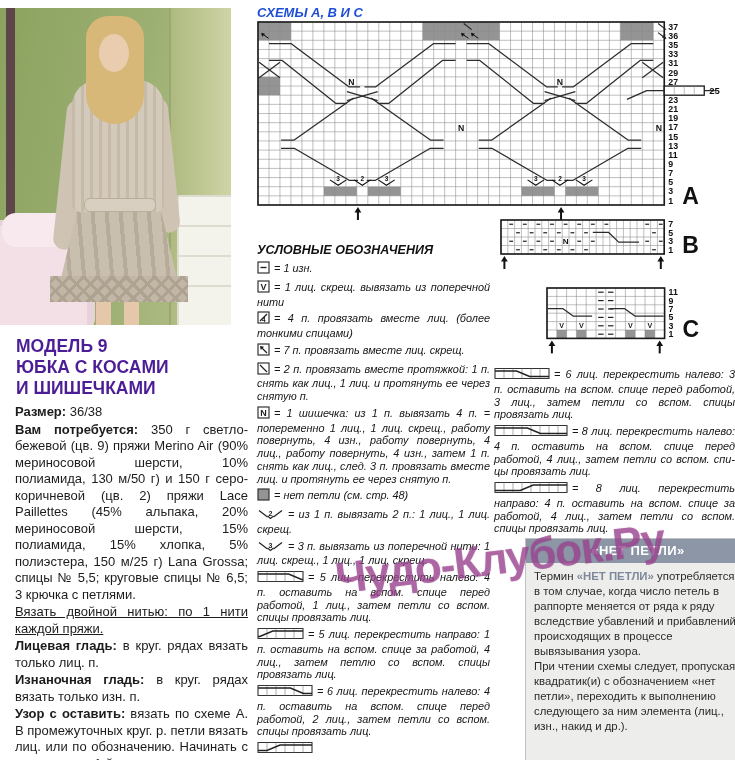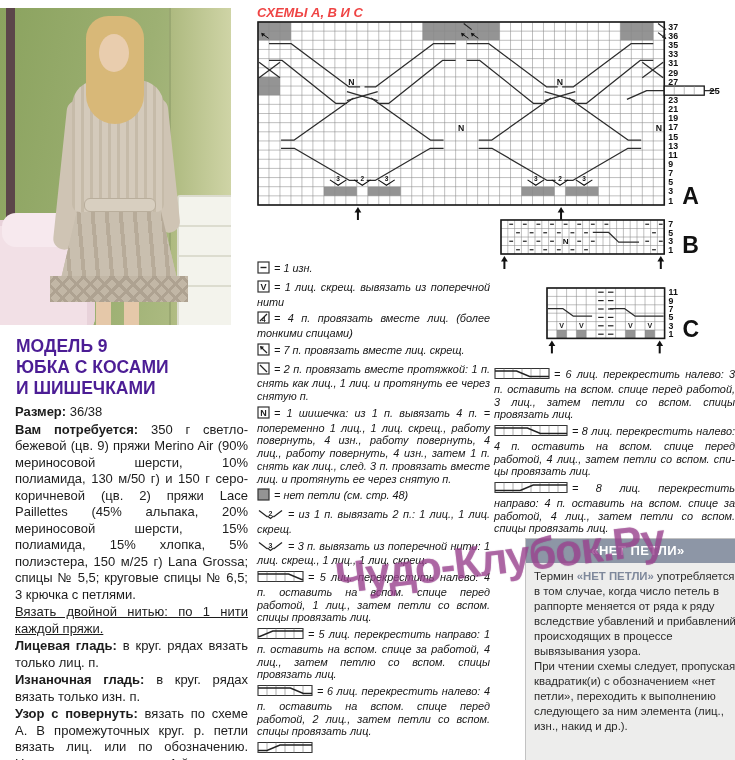--- a/index.html
+++ b/index.html
@@ -32,21 +32,21 @@
   .photo .legL,.photo .legR{position:absolute;top:292px;width:15px;height:25px;background:#e5c8a9;}
   .photo .legL{left:96px}.photo .legR{left:124px}
   .photo .belt{position:absolute;left:84px;top:190px;width:70px;height:12px;border-radius:6px;background:#d8cfc0;border:1px solid #b9ae9c;}
   
   .model-title{position:absolute;left:16px;top:336px;width:218px;margin:0;
                font-size:17.5px;line-height:1.2;font-weight:bold;color:#4c1d95;white-space:pre-line;}
   .pattern-text{position:absolute;left:15px;top:404px;width:233px;font-size:13px;line-height:1.27;text-align:justify;}
   .pattern-text p{margin:0 0 1px;}
   .pattern-text .und{text-decoration:underline;}
   
-  .schemes-hdr{position:absolute;left:257px;top:5px;font-size:13px;font-weight:bold;font-style:italic;color:#ef4444;}
+  .schemes-hdr{position:absolute;left:257px;top:5px;font-size:13px;font-weight:bold;font-style:italic;color:#1d4ed8;}
   .legend-hdr{position:absolute;left:257px;top:243px;font-size:12.5px;font-weight:bold;font-style:italic;color:#111;}
   
   .chart{position:absolute;}
   #chartA{left:256px;top:20px;width:479px;height:202px;}
   #chartB{left:499px;top:218px;width:236px;height:58px;}
   #chartC{left:545px;top:286px;width:190px;height:70px;}
   
   .legend{position:absolute;font-size:10.9px;line-height:1.17;font-style:italic;color:#161616;text-align:justify;}
   #legendMain{left:257px;top:261px;width:233px;}
   #legendRight{left:494px;top:367px;width:241px;}
@@ -95,21 +95,21 @@
 
   <h1 class="model-title">МОДЕЛЬ 9
 ЮБКА С КОСАМИ
 И ШИШЕЧКАМИ</h1>
   <div class="pattern-text" id="patternText">
       <p><b>Размер:</b> 36/38</p>
       <p><b>Вам потребуется:</b> 350 г светло-бежевой (цв. 9) пряжи Merino Air (90% мериносовой шерсти, 10% полиамида, 130 м/50 г) и 150 г серо-коричневой (цв. 2) пряжи Lace Paillettes (45% альпака, 20% мериносовой шерсти, 15% полиамида, 15% хлопка, 5% полиэстера, 150 м/25 г) Lana Grossa; спицы № 5,5; круговые спицы № 6,5; 3 крючка с петлями.</p>
       <p class="und">Вязать двойной нитью: по 1 нити каждой пряжи.</p>
       <p><b>Лицевая гладь:</b> в круг. рядах вязать только лиц. п.</p>
       <p><b>Изнаночная гладь:</b> в круг. рядах вязать только изн. п.</p>
-      <p><b>Узор с повернуть:</b> вязать по схеме А. В промежуточных круг. р. петли вязать лиц. или по обозначению. Начинать с петель до 1-й стрелки, повторять петли раппорта, заканчивать петлями после 2-й стрелки. В 3-м круг. ряду прибавить по 7 п. в каждом раппорте. Выполнить 1 раз с 1-го</p>
+      <p><b>Узор с оставить:</b> вязать по схеме А. В промежуточных круг. р. петли вязать лиц. или по обозначению. Начинать с петель до 1-й стрелки, повторять петли раппорта, заканчивать петлями после 2-й стрелки. В 3-м круг. ряду прибавить по 7 п. в каждом раппорте. Выполнить 1 раз с 1-го</p>
     </div>
 
   <div class="schemes-hdr">СХЕМЫ А, В И С</div>
   <div class="chart" id="chartA"><svg width="479" height="202">
         <rect x="2" y="2" width="32.94" height="18.3" fill="#949494"></rect>
         <rect x="166.70000000000002" y="2" width="43.92" height="18.3" fill="#949494"></rect>
         <rect x="210.62" y="2" width="32.94" height="18.3" fill="#949494"></rect>
         <rect x="364.34000000000003" y="2" width="32.94" height="18.3" fill="#949494"></rect>
         <rect x="2" y="56.900000000000006" width="21.96" height="18.3" fill="#949494"></rect>
         <rect x="67.88" y="166.70000000000002" width="32.94" height="9.15" fill="#949494"></rect>
@@ -383,20 +383,21 @@
         <text x="123.60000000000001" y="34.34" font-size="8.8" font-weight="bold" fill="#111" font-family="Liberation Sans,sans-serif">5</text>
         <text x="123.60000000000001" y="42.74" font-size="8.8" font-weight="bold" fill="#111" font-family="Liberation Sans,sans-serif">3</text>
         <text x="123.60000000000001" y="51.14" font-size="8.8" font-weight="bold" fill="#111" font-family="Liberation Sans,sans-serif">1</text>
         <text x="137.60000000000002" y="51.400000000000006" font-size="23" font-weight="bold" fill="#111" font-family="Liberation Sans,sans-serif">C</text>
         <line x1="6.9" y1="57.400000000000006" x2="6.9" y2="67.4" stroke="#111" stroke-width="2"></line>
         <path d="M3.5000000000000004,59.900000000000006 L6.9,54.400000000000006 L10.3,59.900000000000006 Z" fill="#111"></path>
         <line x1="114.7" y1="57.400000000000006" x2="114.7" y2="67.4" stroke="#111" stroke-width="2"></line>
         <path d="M111.3,59.900000000000006 L114.7,54.400000000000006 L118.10000000000001,59.900000000000006 Z" fill="#111"></path>
       </svg></div>
 
+  <div class="legend-hdr">УСЛОВНЫЕ ОБОЗНАЧЕНИЯ</div>
   <div class="legend" id="legendMain">
       <div class="li"><span class="sym"><svg width="13" height="13">
             <rect x="1" y="1" width="11" height="11" fill="#fff" stroke="#333" stroke-width="1.2"></rect>
             <line x1="3.5" y1="6.5" x2="9.5" y2="6.5" stroke="#222" stroke-width="1.4"></line>
           </svg></span><span>= 1 изн.</span></div>
       <div class="li"><span class="sym"><svg width="13" height="13">
             <rect x="1" y="1" width="11" height="11" fill="#fff" stroke="#333" stroke-width="1.2"></rect>
             <text x="6.5" y="10" font-size="9" font-weight="bold" text-anchor="middle" fill="#222" font-family="Liberation Sans,sans-serif">V</text>
           </svg></span><span>= 1 лиц. скрещ. вывязать из поперечной нити</span></div>
       <div class="li"><span class="sym"><svg width="13" height="13">

